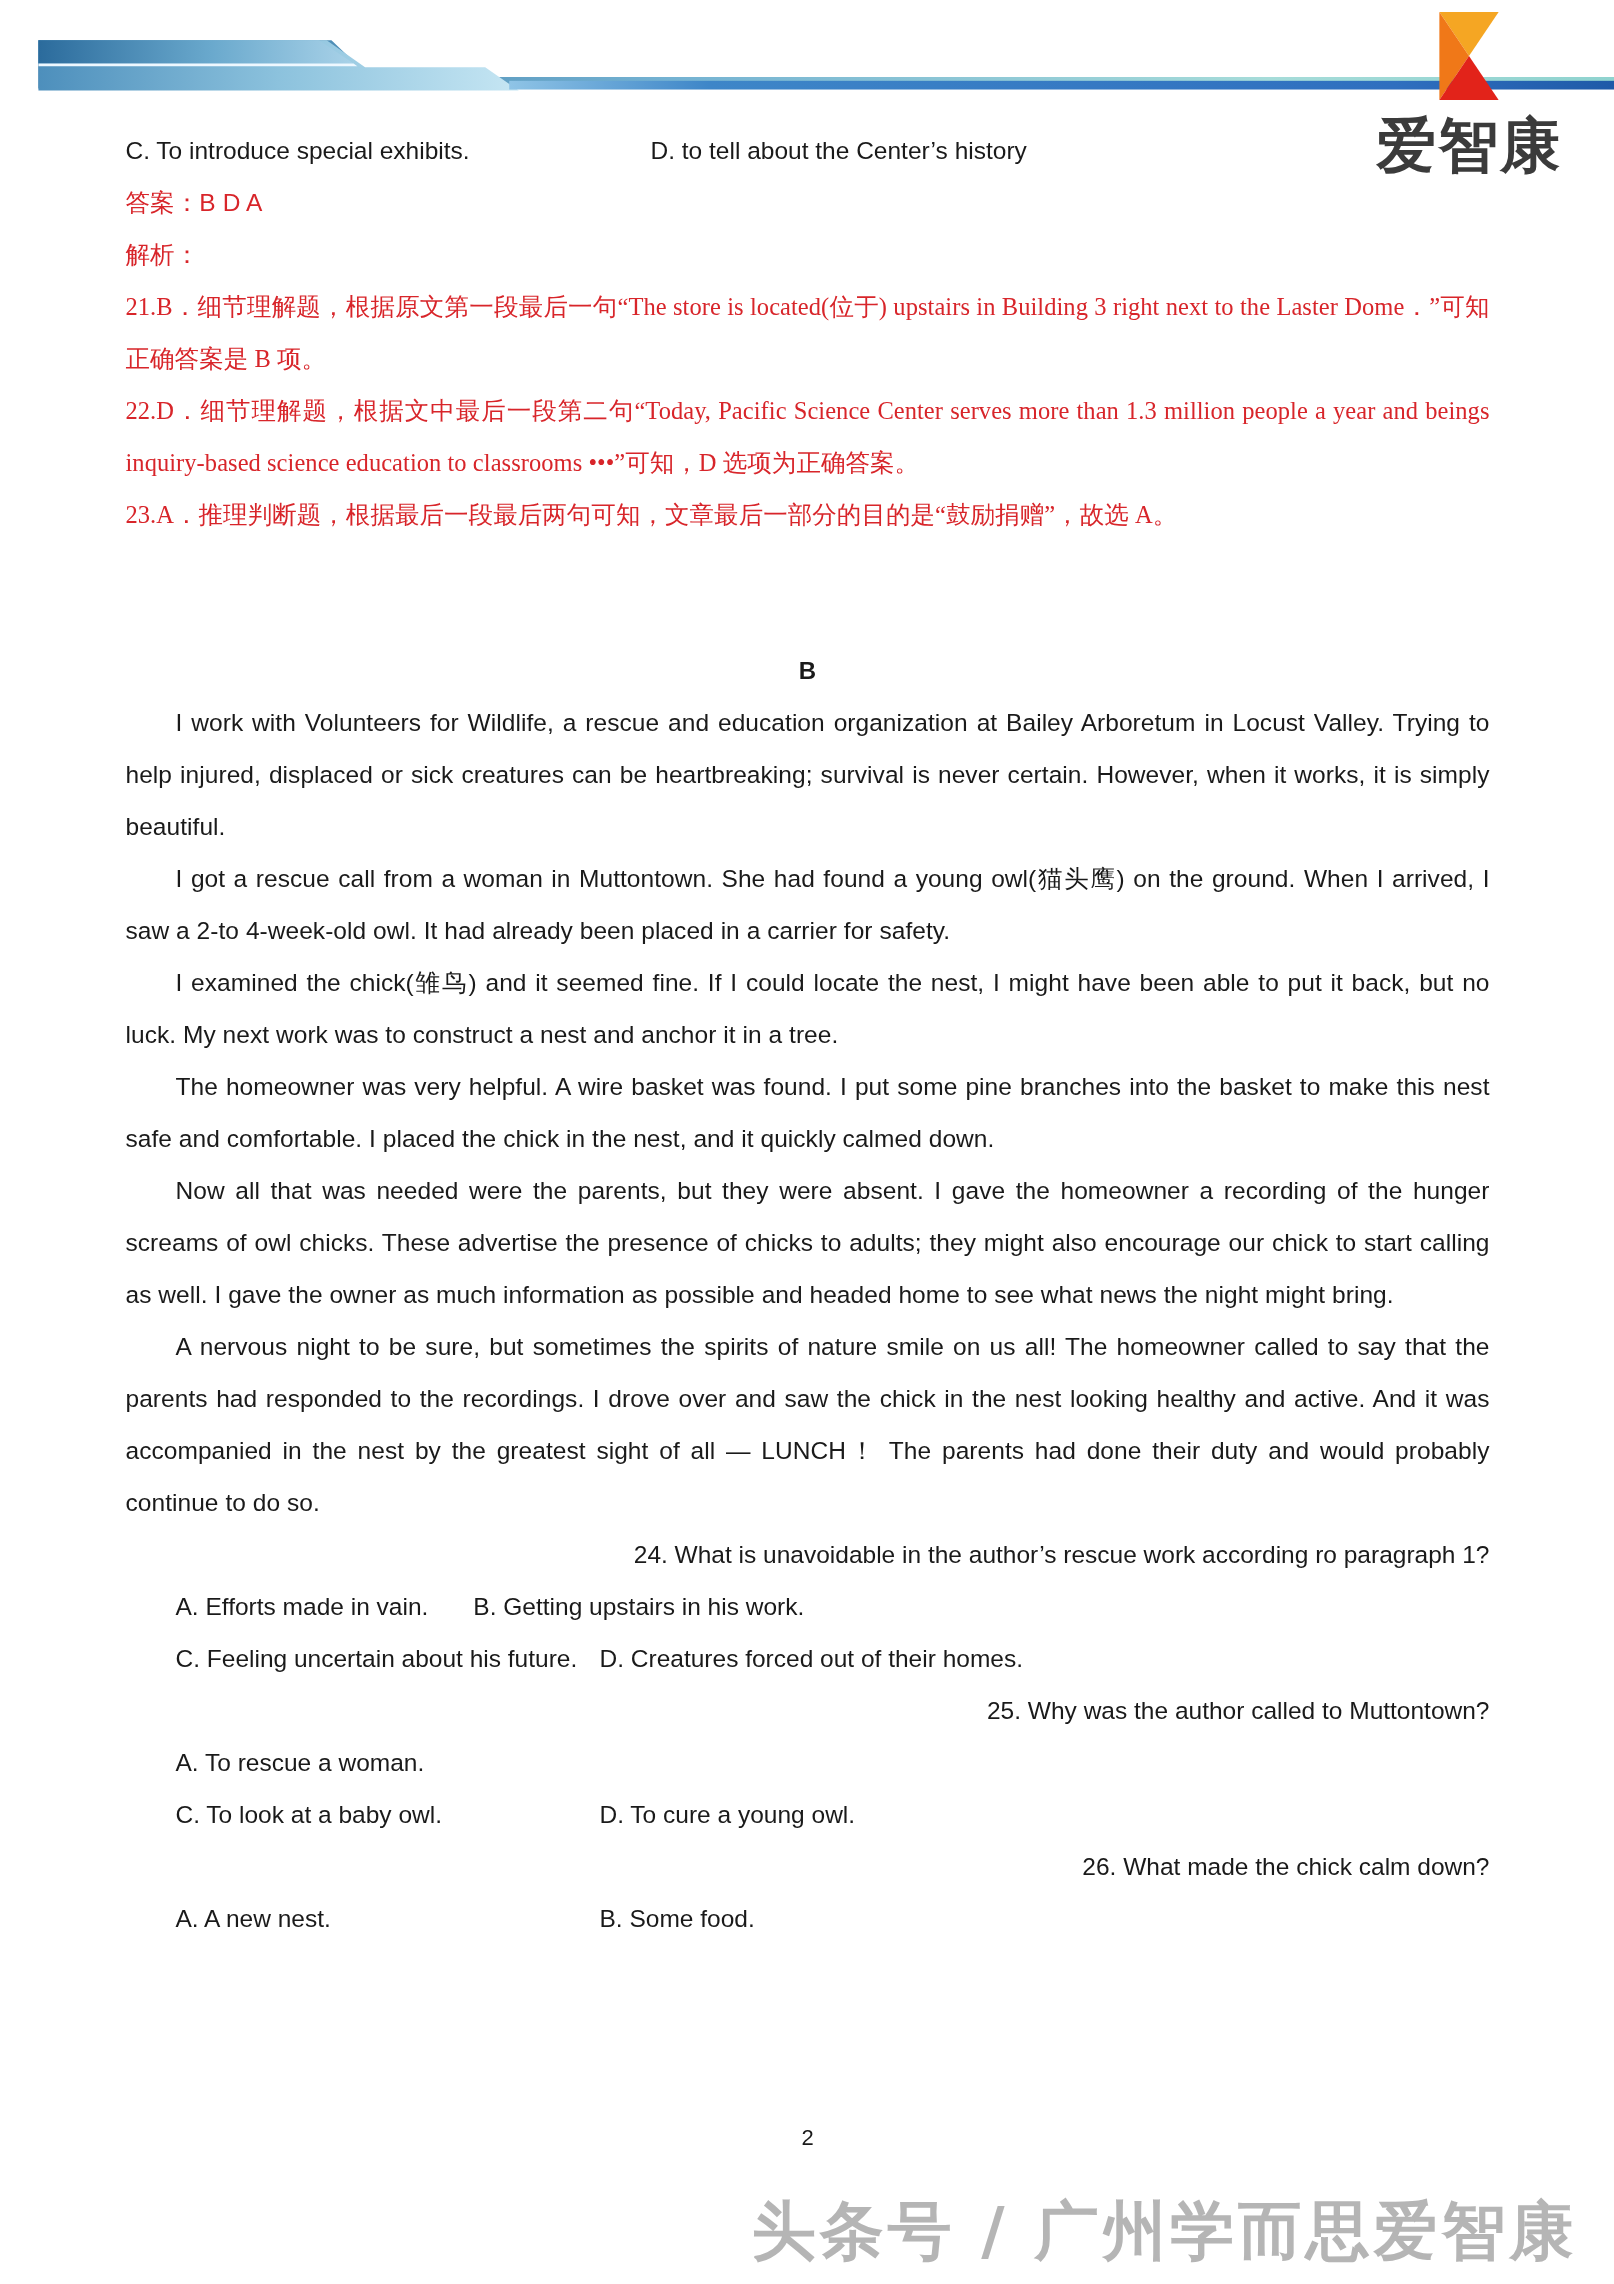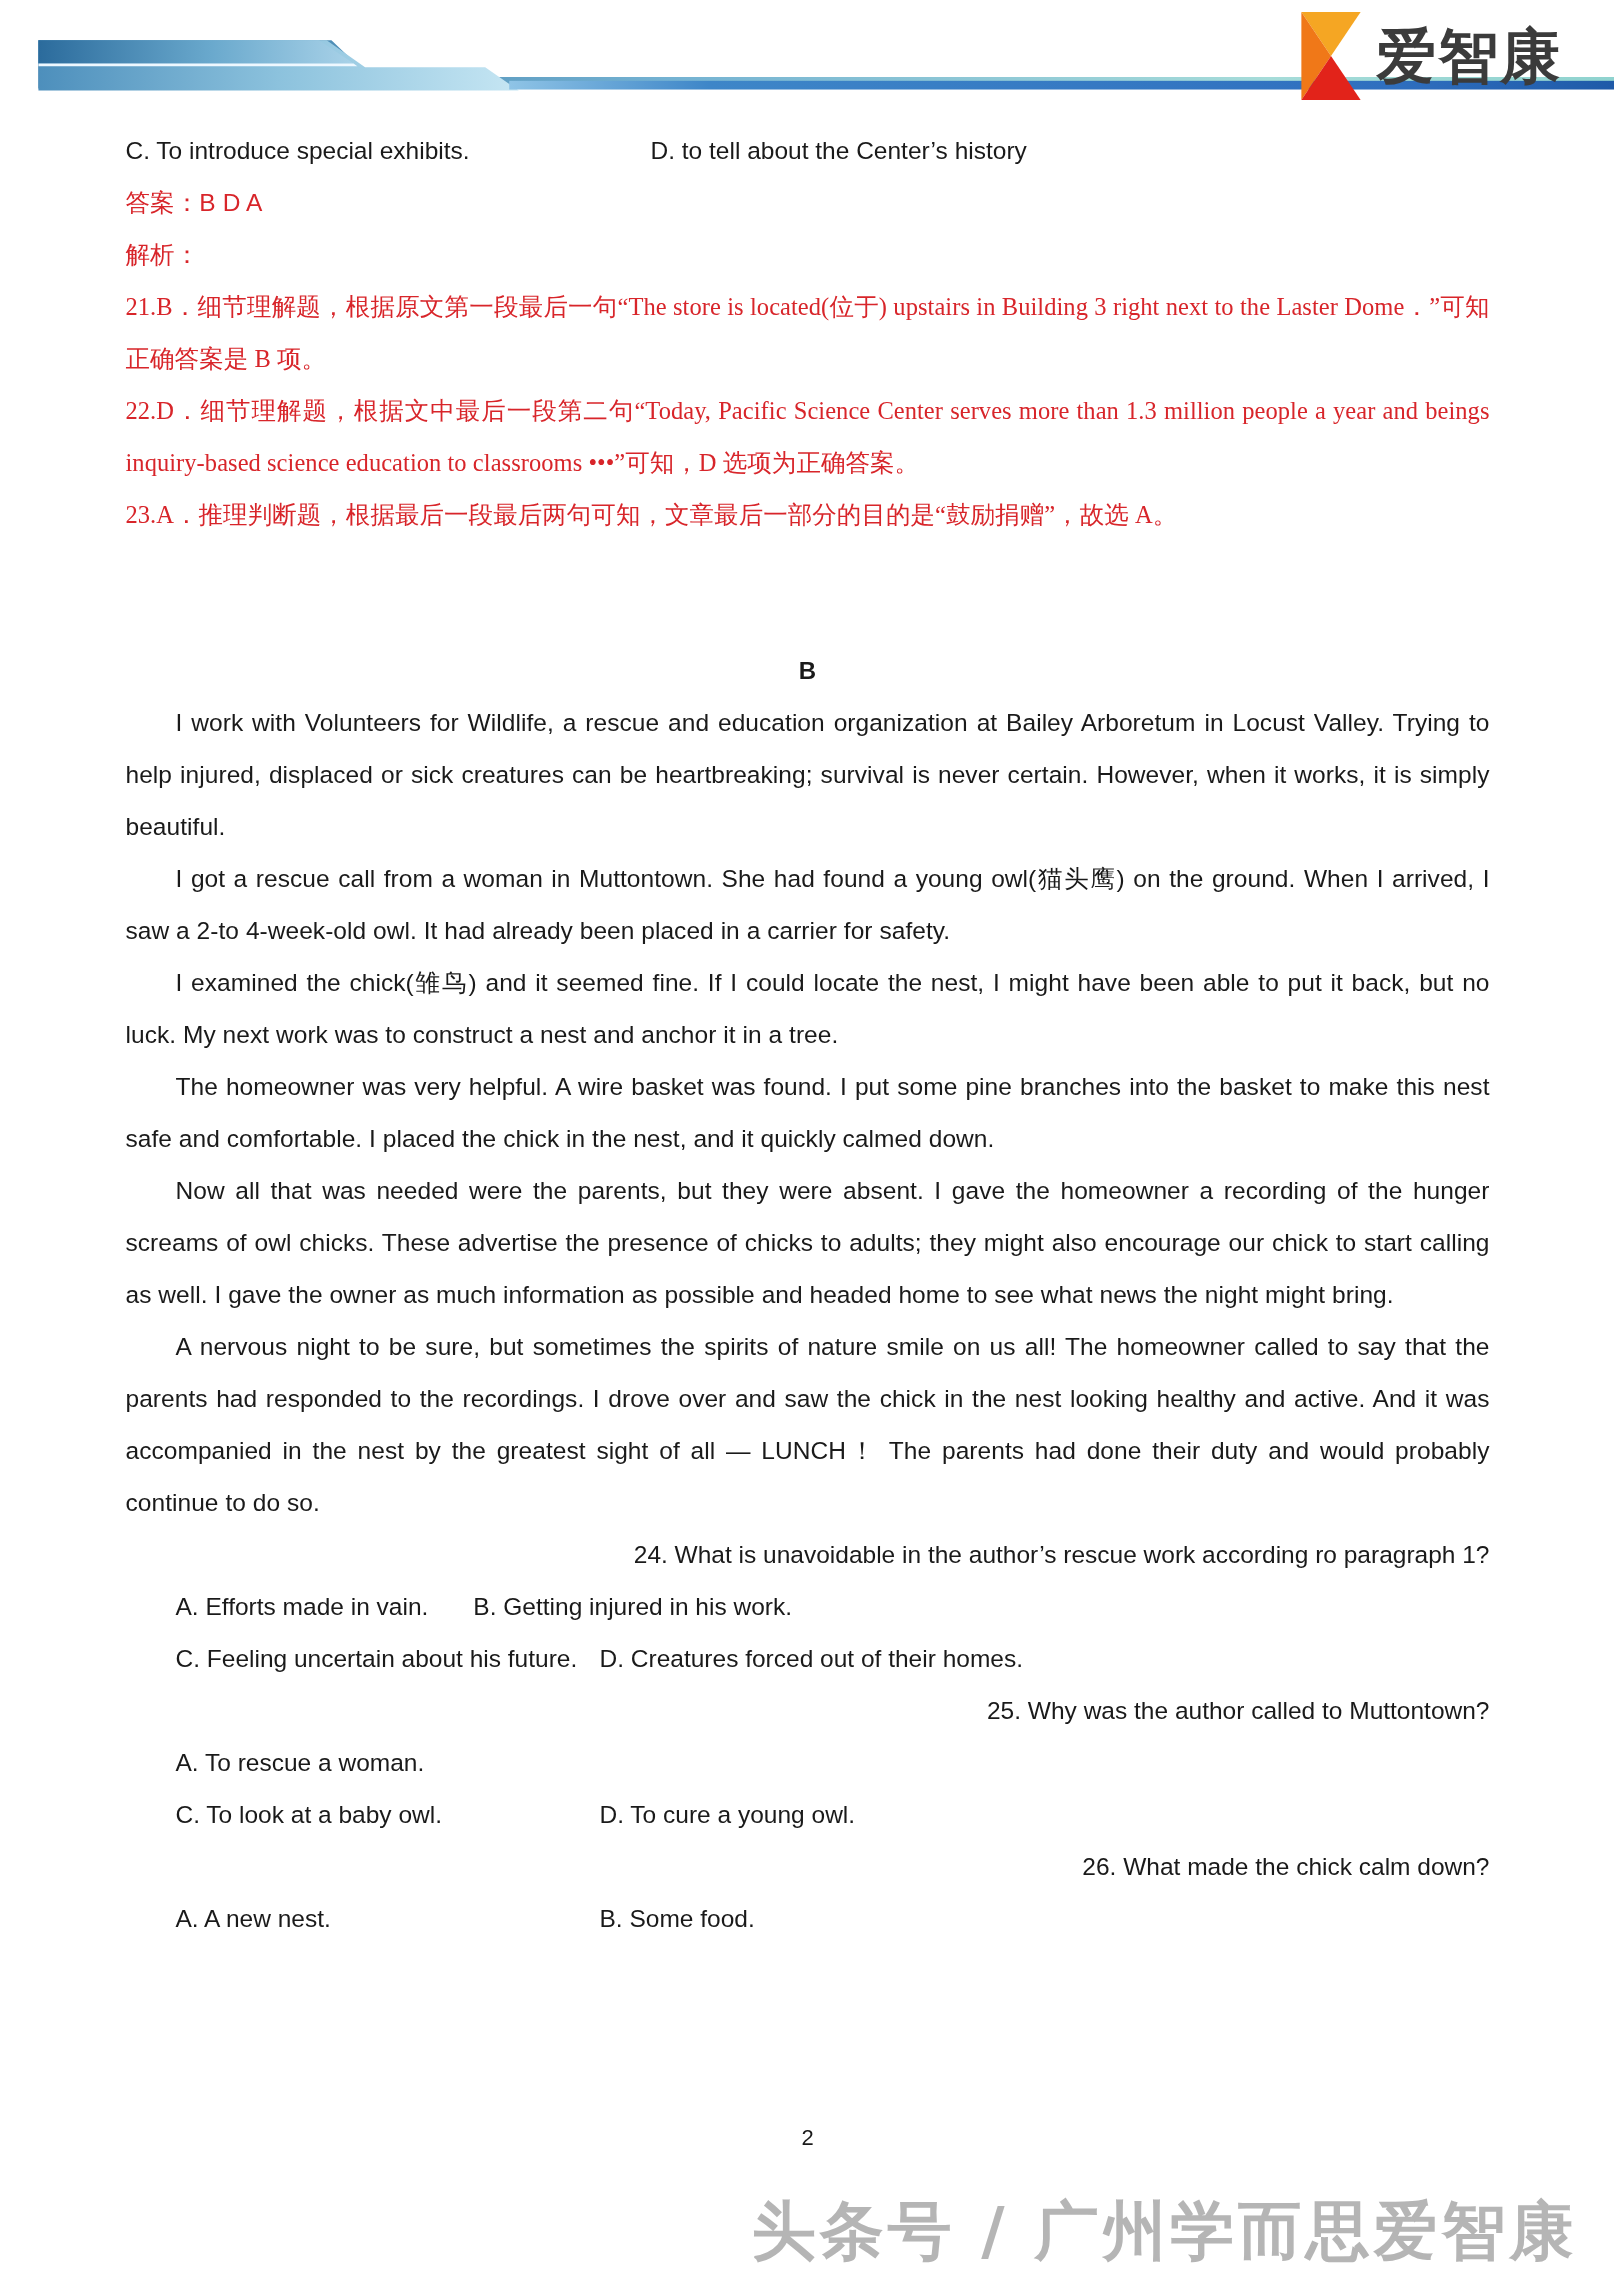--- a/index.html
+++ b/index.html
@@ -34,20 +34,21 @@
     width: 1615px;
     height: 83px;
   }
   .logo-block {
     position: absolute;
     right: 53px;
     top: 11.5px;
     display: flex;
     align-items: center;
     gap: 15.4px;
+    flex-direction: column;
   }
   .logo-mark {
     width: 60px;
     height: 88px;
     display: block;
   }
   .logo-text {
     font-family: "DejaVu Sans", "Liberation Sans", sans-serif;
     font-size: 60px;
     font-weight: bold;
@@ -223,21 +224,21 @@
       <div class="para indent">I work with Volunteers for Wildlife, a rescue and education organization at Bailey Arboretum in Locust Valley. Trying to help injured, displaced or sick creatures can be heartbreaking; survival is never certain. However, when it works, it is simply beautiful.</div>
       <div class="para indent">I got a rescue call from a woman in Muttontown. She had found a young owl(猫头鹰) on the ground. When I arrived, I saw a 2-to 4-week-old owl. It had already been placed in a carrier for safety.</div>
       <div class="para indent">I examined the chick(雏鸟) and it seemed fine. If I could locate the nest, I might have been able to put it back, but no luck. My next work was to construct a nest and anchor it in a tree.</div>
       <div class="para indent">The homeowner was very helpful. A wire basket was found. I put some pine branches into the basket to make this nest safe and comfortable. I placed the chick in the nest, and it quickly calmed down.</div>
       <div class="para indent">Now all that was needed were the parents, but they were absent. I gave the homeowner a recording of the hunger screams of owl chicks. These advertise the presence of chicks to adults; they might also encourage our chick to start calling as well. I gave the owner as much information as possible and headed home to see what news the night might bring.</div>
       <div class="para indent">A nervous night to be sure, but sometimes the spirits of nature smile on us all! The homeowner called to say that the parents had responded to the recordings. I drove over and saw the chick in the nest looking healthy and active. And it was accompanied in the nest by the greatest sight of all — LUNCH！ The parents had done their duty and would probably continue to do so.</div>
 
       <div class="q-line">24. What is unavoidable in the author’s rescue work according ro paragraph 1?</div>
       <div class="opt-row">
         <span class="opt-joined">A. Efforts made in vain.</span>
-          <span class="opt-joined">B. Getting injured in his work.</span>
+          <span class="opt-joined">B. Getting upstairs in his work.</span>
       </div>
       <div class="opt-row">
         <span class="opt-a">C. Feeling uncertain about his future.</span>
         <span>D. Creatures forced out of their homes.</span>
       </div>
 
       <div class="q-line">25. Why was the author called to Muttontown?</div>
       <div class="opt-row">
         <span class="opt-a">A. To rescue a woman.</span>
       </div>

